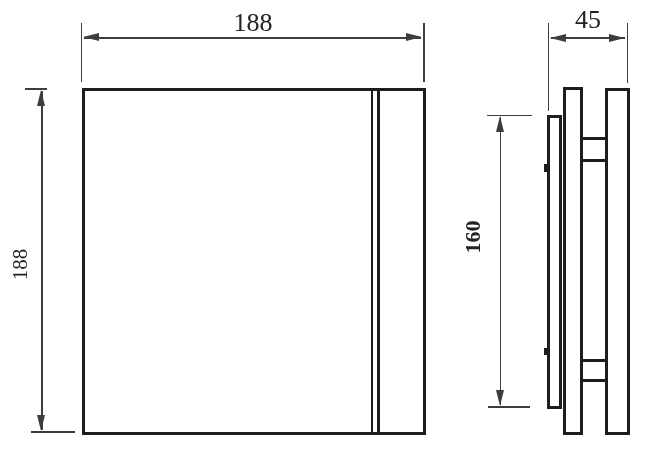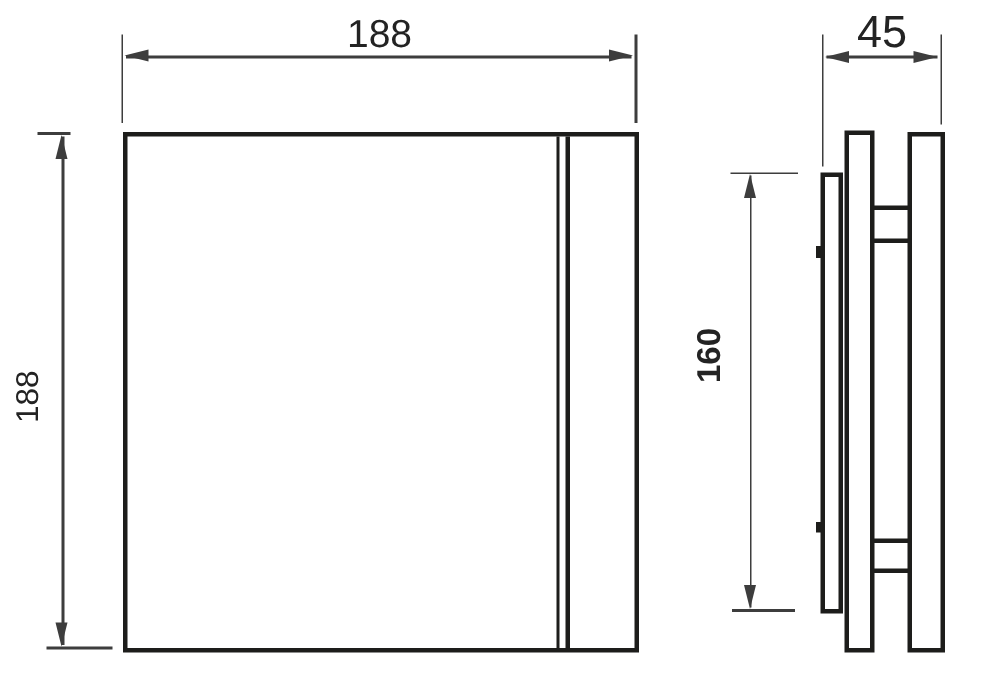--- a/index.html
+++ b/index.html
@@ -7,21 +7,21 @@
     --dim:#3d3d3d;
     --text:#232323;
     --bg:#ffffff;
   }
   html,body{margin:0;padding:0;background:var(--bg);}
   .canvas{
     position:relative;
     width:633px;height:459px;
     background:var(--bg);
     overflow:hidden;
-    font-family:Liberation Sans, sans-serif;
+    font-family:Liberation Serif, serif;
   }
   .shape{
     position:absolute;
     border:3px solid var(--outline);
     background:var(--bg);
     box-sizing:border-box;
   }
   .bar{position:absolute;background:var(--outline);}
   .h-line,.v-line{position:absolute;background:var(--dim);}
   .arrow{position:absolute;width:0;height:0;}
@@ -80,21 +80,21 @@
     <div class="bar" style="left:544px;top:164px;width:4px;height:8px;"></div>
     <div class="bar" style="left:544px;top:348px;width:4px;height:7px;"></div>
   </div>
 
   <div>
     <div class="v-line" style="left:547.6px;top:23px;width:1.5px;height:88px;"></div>
     <div class="v-line" style="left:626.5px;top:23px;width:1.5px;height:60px;"></div>
     <div class="h-line" style="left:551px;top:37.3px;width:74px;height:1.5px;"></div>
     <div class="arrow left" style="left:550px;top:33.5px;"></div>
     <div class="arrow right" style="left:609px;top:33.5px;"></div>
-    <div class="dim-label" style="left:558px;top:6px;width:60px;font-size:30px;">45</div>
+    <div class="dim-label" style="left:558px;top:6px;width:60px;font-size:26px;">45</div>
   </div>
 
   <div>
     <div class="h-line" style="left:487px;top:114.8px;width:45px;height:1.5px;"></div>
     <div class="h-line" style="left:488px;top:406px;width:42px;height:1.5px;"></div>
     <div class="v-line" style="left:499.5px;top:117px;width:1.5px;height:288px;"></div>
     <div class="arrow up" style="left:495.75px;top:116px;"></div>
     <div class="arrow down" style="left:495.75px;top:390px;"></div>
     <div class="dim-label rot" style="left:433px;top:225px;width:80px;height:24px;font-size:22px;font-weight:bold;">160</div>
   </div>

